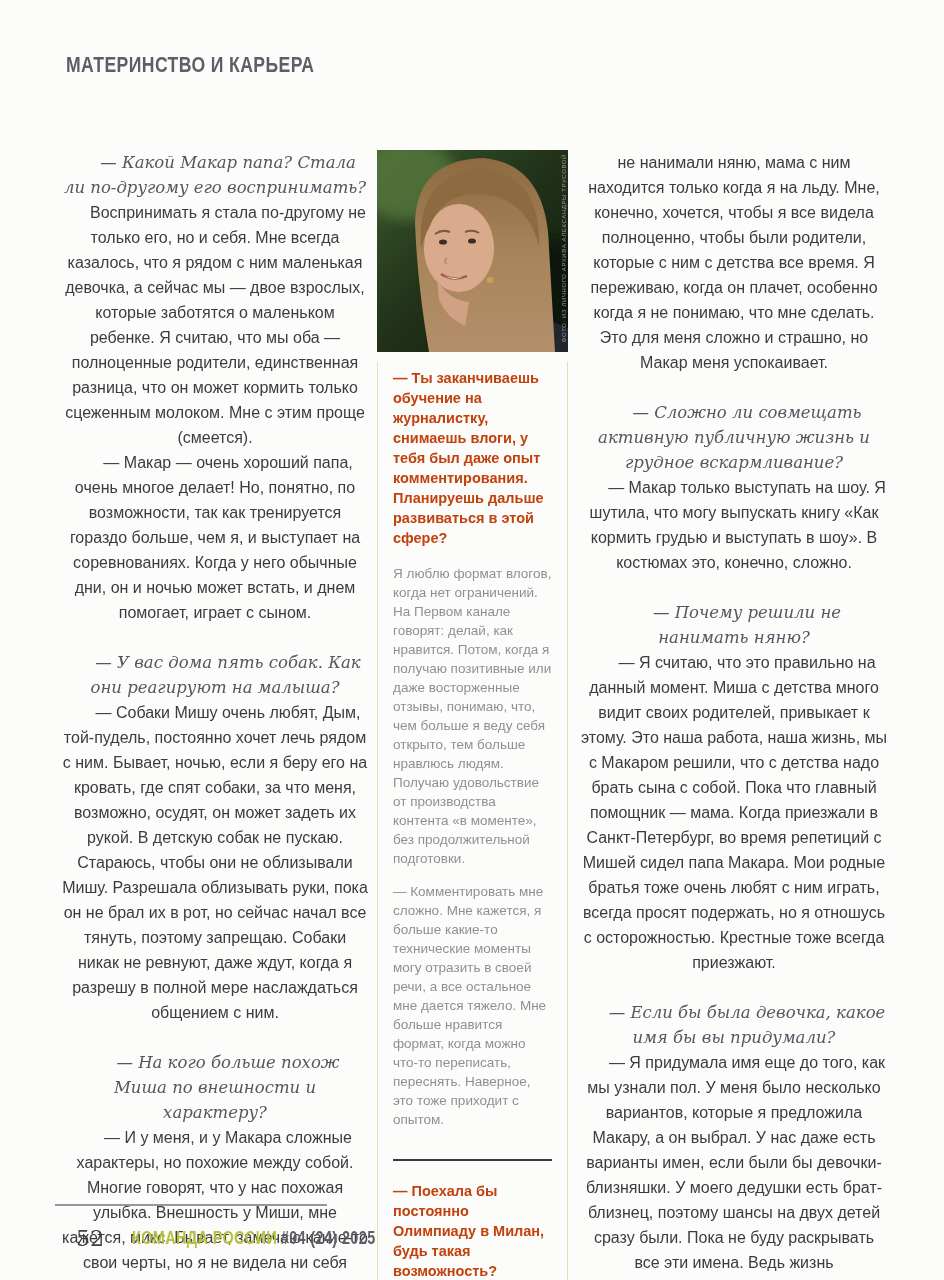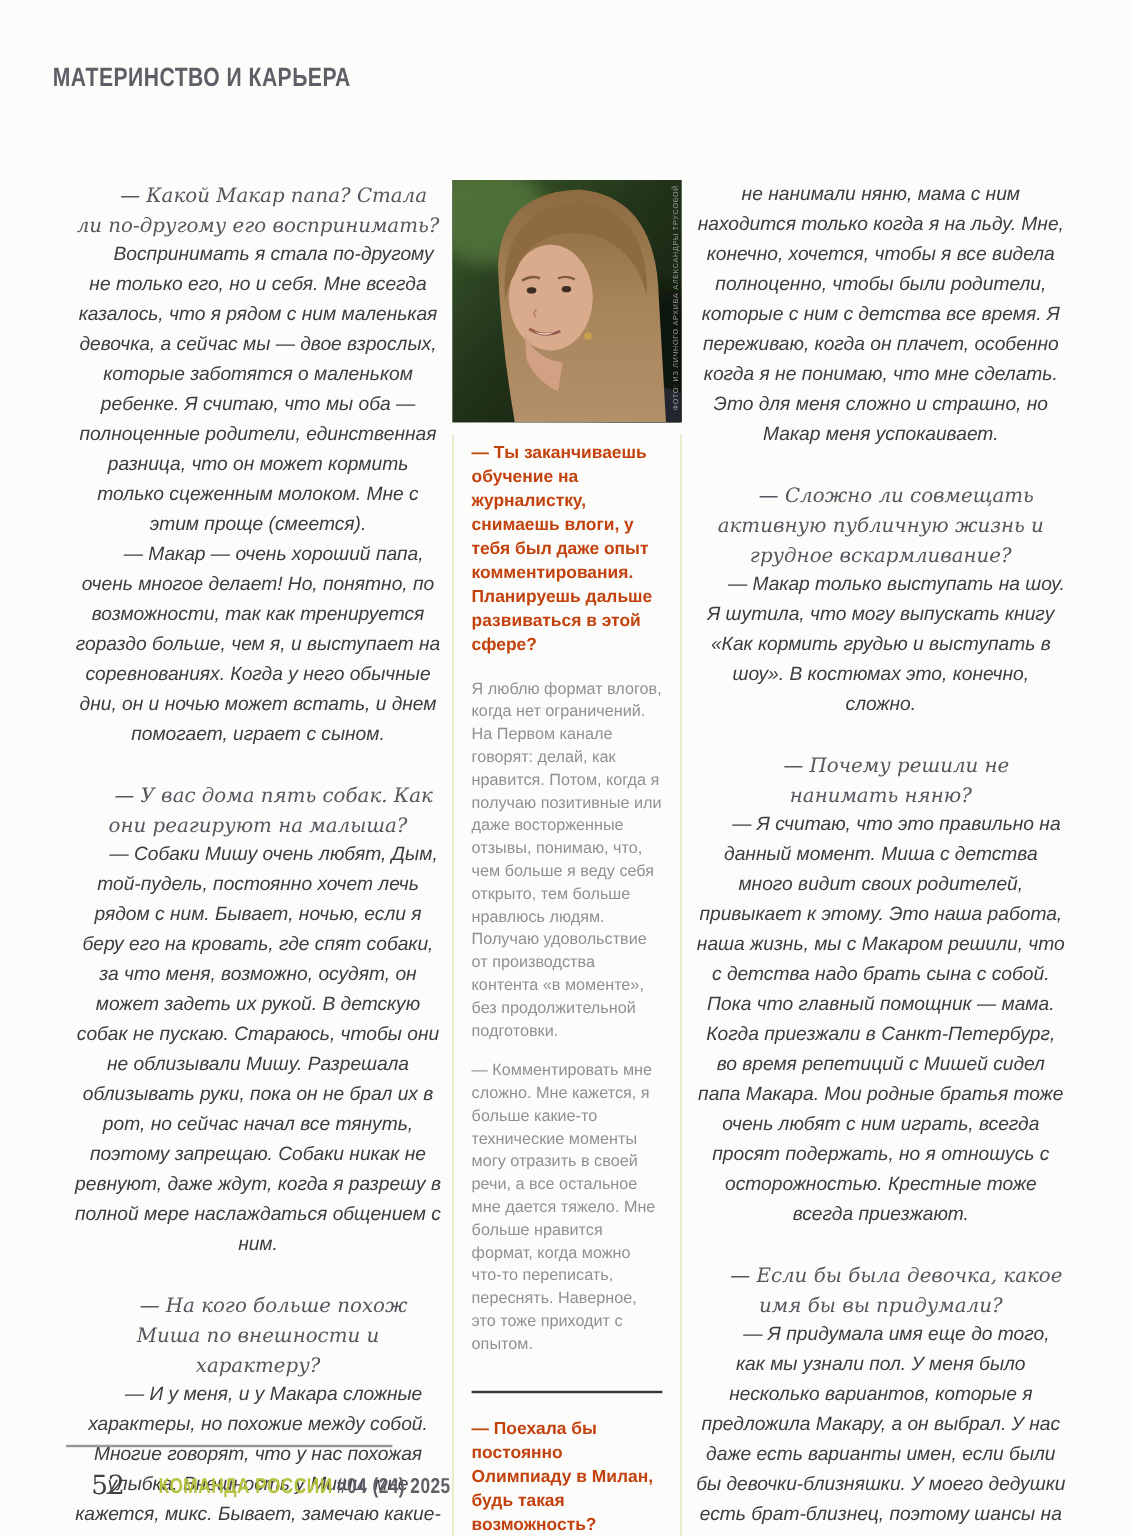--- a/index.html
+++ b/index.html
@@ -6,36 +6,36 @@
   body{
     width:944px;height:1280px;position:relative;overflow:hidden;
     background:#fcfcfb;
     font-family:"Liberation Sans",sans-serif;
     -webkit-font-smoothing:antialiased;
   }
   .page{position:absolute;inset:0;}
 
   
   .header{
-    position:absolute;left:44px;top:52px;
+    position:absolute;left:66px;top:52px;
     font-size:22px;color:#5d5f66;font-weight:600;
     letter-spacing:.5px;white-space:nowrap;
   }
   .condensed{display:inline-block;transform:scaleX(.8);transform-origin:0 60%;}
 
   
   .col{position:absolute;top:150px;color:#3c3c40;font-size:16px;line-height:25px;}
   .col-left{left:62px;width:306px;}
   .col-right{left:580px;width:308px;}
   .col p{margin:0;text-align:center;}
   .col p.q{
     font-family:"DejaVu Serif",serif;font-style:italic;
     color:#55575f;margin-top:25px;text-indent:26px;font-size:16.5px;
   }
-  .col p.a{text-indent:26px;font-style:italic;}
+  .col p.a{text-indent:26px;}
   .col p.a.noindent{text-indent:0;}
   .col > p:first-child{margin-top:0;}
 
   
   .col-mid{position:absolute;left:377px;top:150px;width:191px;}
   .photo{position:relative;width:191px;height:202px;overflow:hidden;background:#1c2a16;}
   .photo svg{display:block;}
   .credit{
     position:absolute;top:4px;right:1px;
     writing-mode:vertical-rl;transform:rotate(180deg);

